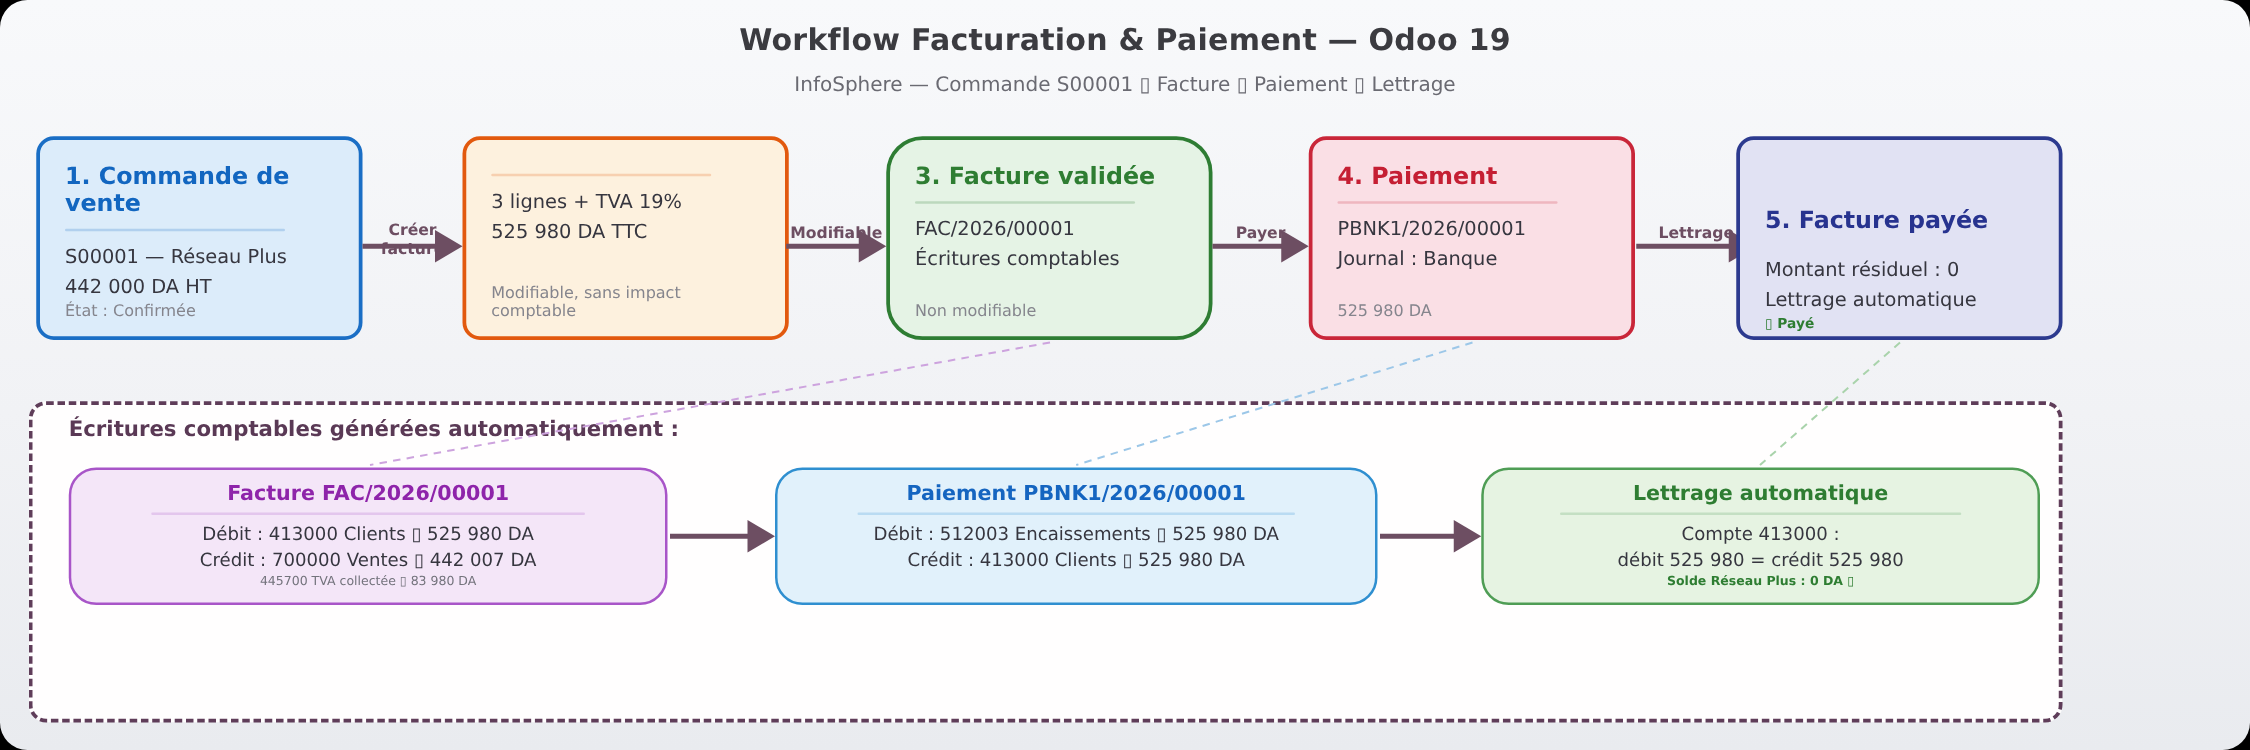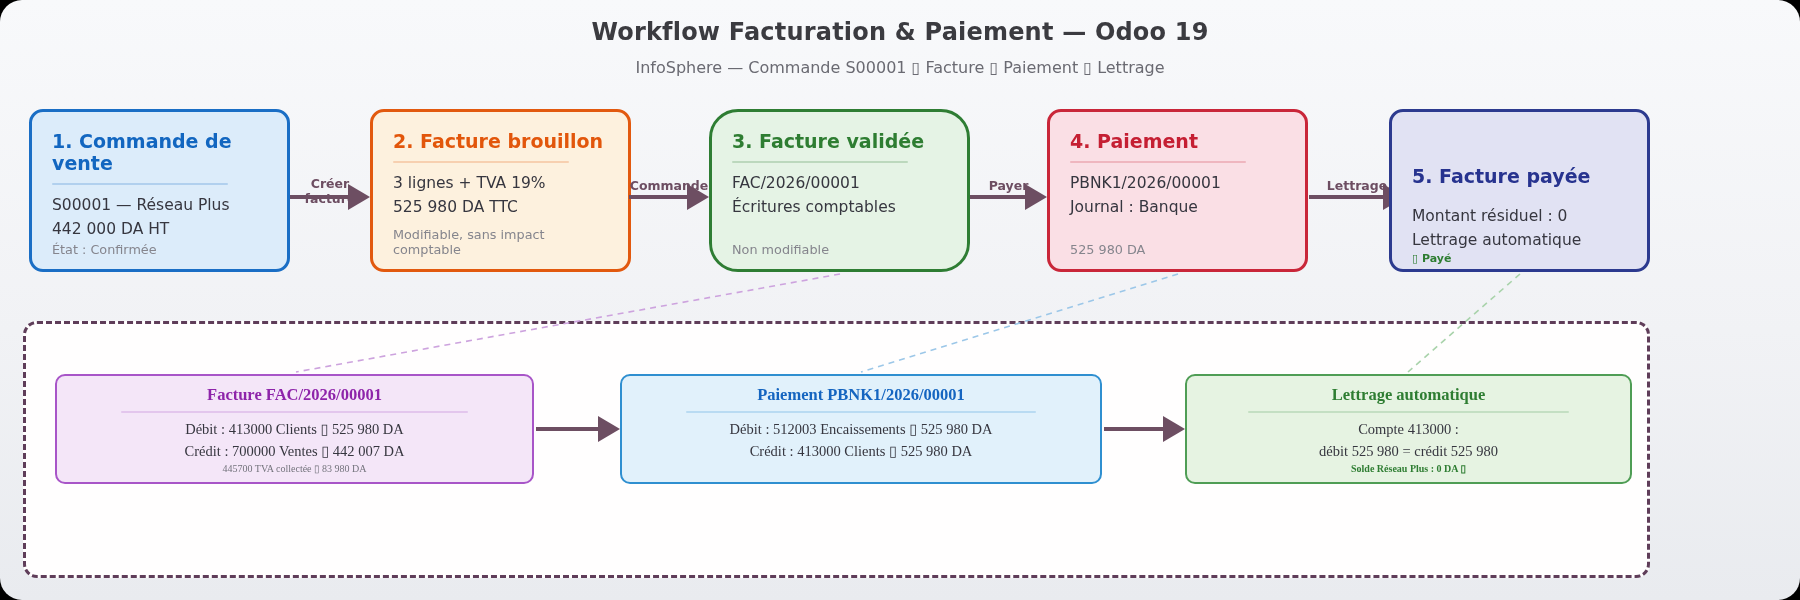--- a/index.html
+++ b/index.html
@@ -47,23 +47,23 @@
   .a5{left:536px;width:84px;top:399px;}
   .a6{left:1104px;width:81px;top:399px;}
 
   
   .panel{position:absolute;left:23px;top:321px;width:1627px;height:257px;box-sizing:border-box;
         background:#fffefe;border:3px dashed var(--panel-border);border-radius:14px;z-index:1;}
   .panel-heading{position:absolute;left:55px;top:334px;font-size:17px;font-weight:700;
         color:var(--panel-heading);z-index:2;}
 
   
-  .entry{position:absolute;top:374px;height:110px;border-radius:10px;border:2px solid;
+  .entry{position:absolute;top:374px;height:110px;border-radius:22px;border:2px solid;
         box-sizing:border-box;display:flex;flex-direction:column;align-items:center;
-        padding:9px 26px 7px;z-index:4;font-family:Liberation Serif, serif;}
+        padding:9px 26px 7px;z-index:4;}
   .entry-title{font-size:16.5px;font-weight:700;}
   .entry .sep{margin:6px 0 6px;height:1.5px;}
   .eline{font-size:14.5px;color:var(--text);margin:2.5px 0;}
   .esmall{font-size:10px;color:var(--muted2);margin-top:0;}
   .esmall.success{color:var(--success);font-weight:700;}
   .e1{left:55px;width:479px;border-color:var(--entry1-border);background:var(--entry1-bg);}
   .e1 .entry-title{color:var(--entry1-title);} .e1 .sep{background:var(--entry1-border);}
   .e2{left:620px;width:482px;border-color:var(--entry2-border);background:var(--entry2-bg);}
   .e2 .entry-title{color:var(--entry2-title);} .e2 .sep{background:var(--entry2-border);}
   .e3{left:1185px;width:447px;border-color:var(--entry3-border);background:var(--entry3-bg);}
@@ -73,20 +73,21 @@
 </style>
 </head>
 <body>
 
 <div class="card">
 
   <div class="page-title">Workflow Facturation &amp; Paiement — Odoo 19</div>
   <div class="page-subtitle">InfoSphere — Commande S00001 ▯ Facture ▯ Paiement ▯ Lettrage</div>
 
   <div class="panel"></div>
+  <div class="panel-heading">Écritures comptables générées automatiquement :</div>
 
   <svg class="connectors" width="1800" height="600" viewBox="0 0 1800 600">
     <line x1="840" y1="274" x2="296" y2="372" style="stroke:var(--conn1);stroke-width:1.6;stroke-dasharray:6 5"></line>
     <line x1="1178" y1="274" x2="861" y2="372" style="stroke:var(--conn2);stroke-width:1.6;stroke-dasharray:6 5"></line>
     <line x1="1520" y1="274" x2="1408" y2="372" style="stroke:var(--conn3);stroke-width:1.6;stroke-dasharray:6 5"></line>
   </svg>
 
   <div class="step s1">
     <div class="step-title">1. Commande de vente</div>
     <div class="sep"></div>
@@ -95,29 +96,28 @@
     <div class="note">État : Confirmée</div>
   </div>
 
   <div class="h-arrow a1">
     <div class="arrow-label overlap">Créer facture</div>
     <div class="shaft"></div>
     <div class="head"></div>
   </div>
 
   <div class="step s2">
-    <div class="step-title">2. Facture brouillon</div>
     <div class="sep"></div>
     <div class="sline">3 lignes + TVA 19%</div>
     <div class="sline">525 980 DA TTC</div>
     <div class="note">Modifiable, sans impact comptable</div>
   </div>
 
   <div class="h-arrow a2">
-    <div class="arrow-label">Commande</div>
+    <div class="arrow-label">Modifiable</div>
     <div class="shaft"></div>
     <div class="head"></div>
   </div>
 
   <div class="step s3">
     <div class="step-title">3. Facture validée</div>
     <div class="sep"></div>
     <div class="sline">FAC/2026/00001</div>
     <div class="sline">Écritures comptables</div>
     <div class="note">Non modifiable</div>

